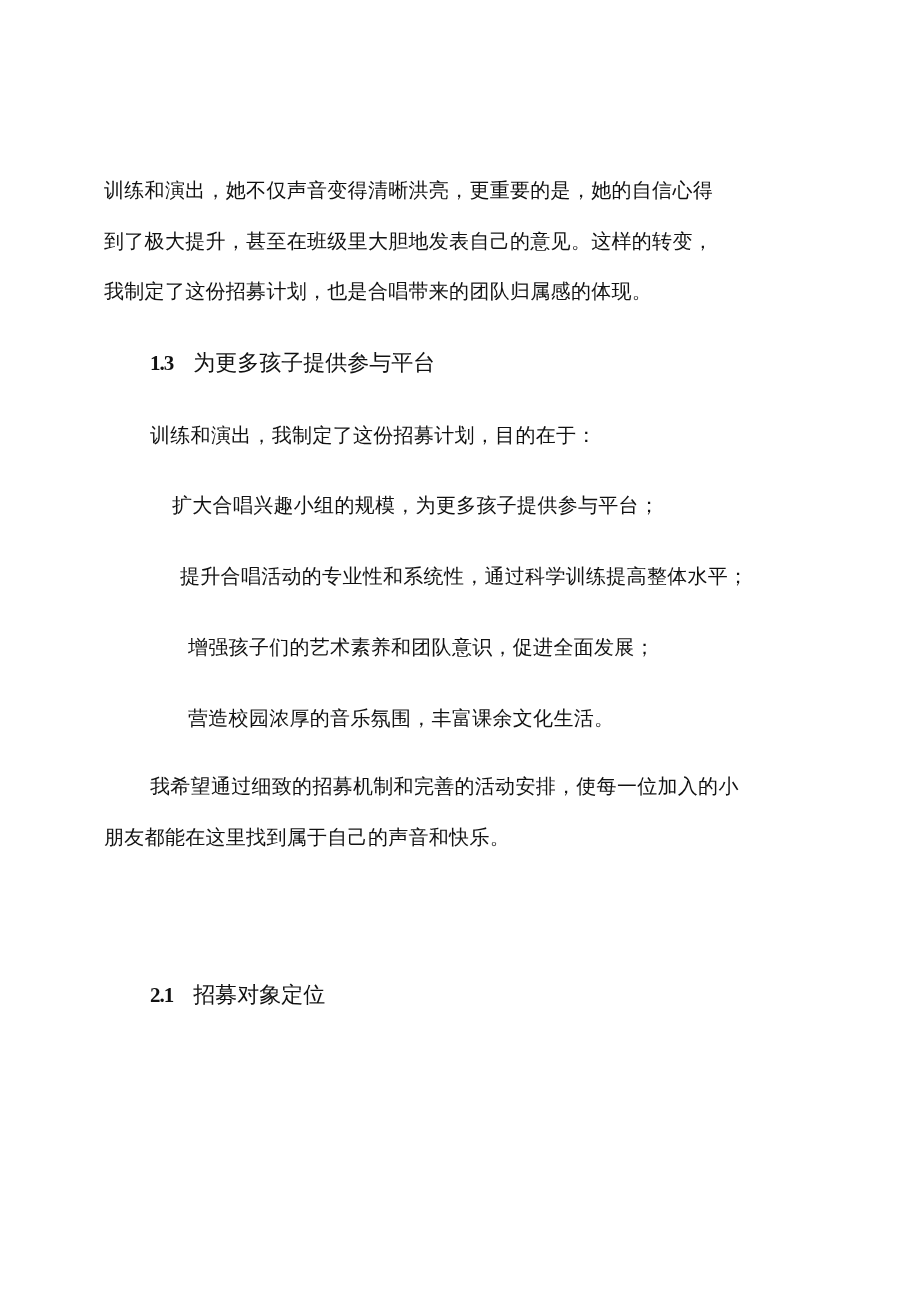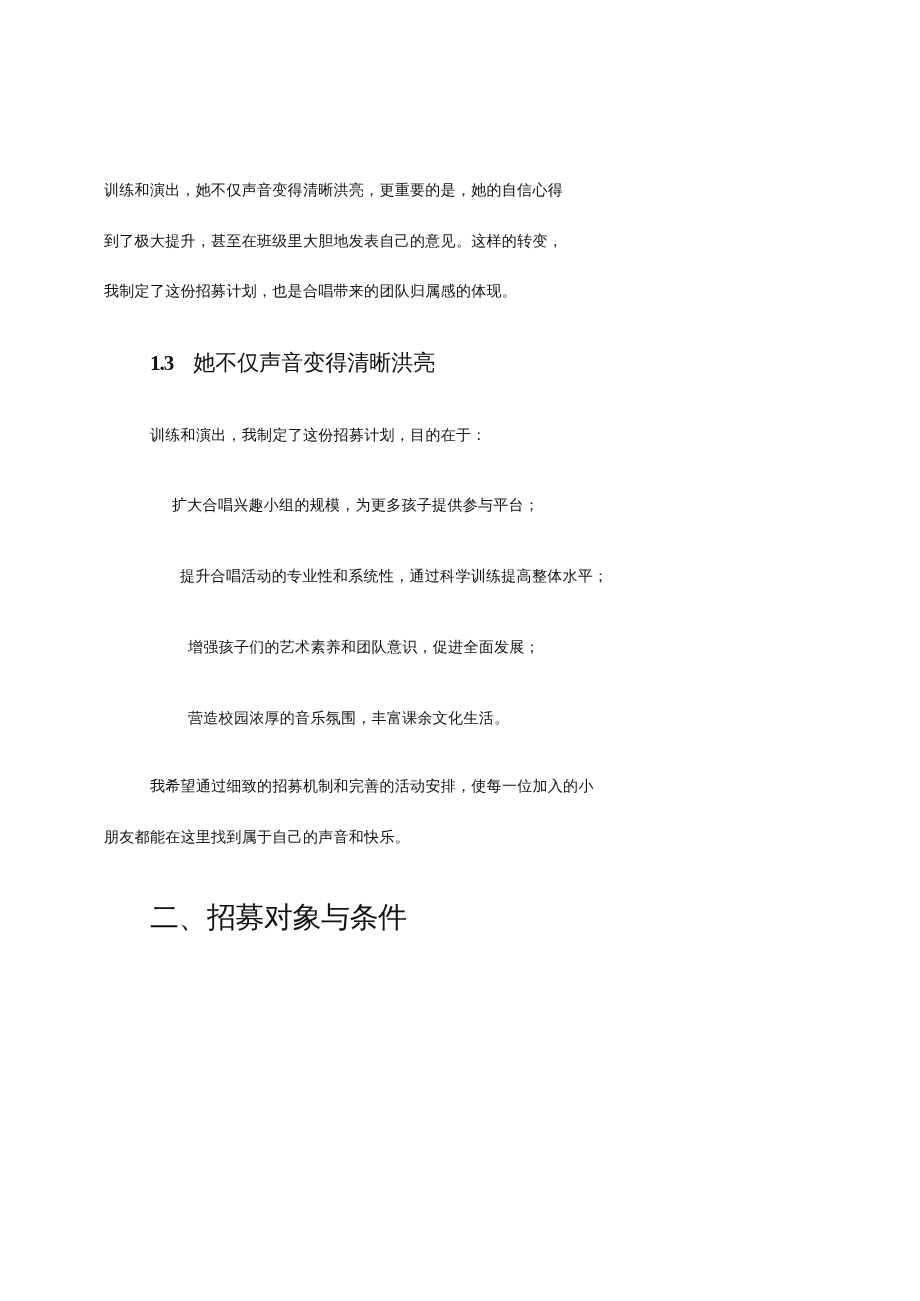--- a/index.html
+++ b/index.html
@@ -19,21 +19,21 @@
       position: absolute;
       left: 0;
       top: 0;
       width: 920px;
       height: 1301px;
       background: #ffffff;
     }
     .line {
       position: absolute;
       white-space: nowrap;
-      font-size: 15px;
+      font-size: 20px;
       line-height: 30px;
       letter-spacing: 0.3px;
     }
     .h3 {
       position: absolute;
       white-space: nowrap;
       font-size: 22px;
       line-height: 30px;
     }
     .h3 .num {
@@ -57,33 +57,35 @@
 
 <div class="page">
 
   <div>
     <div class="line" style="left:104px; top:175px;">训练和演出，她不仅声音变得清晰洪亮，更重要的是，她的自信心得</div>
     <div class="line" style="left:104px; top:226px;">到了极大提升，甚至在班级里大胆地发表自己的意见。这样的转变，</div>
     <div class="line" style="left:104px; top:276px;">我制定了这份招募计划，也是合唱带来的团队归属感的体现。</div>
   </div>
 
   <div class="h3" style="left:150px; top:348px;">
-    <span class="num">1.3</span><span>她不仅声音变得清晰洪亮</span>
+    <span class="num">1.3</span><span>为更多孩子提供参与平台</span>
   </div>
 
   <div class="line" style="left:150px; top:420px;">训练和演出，我制定了这份招募计划，目的在于：</div>
 
   <div>
     <div class="line" style="left:172px; top:490px;">扩大合唱兴趣小组的规模，为更多孩子提供参与平台；</div>
     <div class="line" style="left:180px; top:561px;">提升合唱活动的专业性和系统性，通过科学训练提高整体水平；</div>
     <div class="line" style="left:188px; top:632px;">增强孩子们的艺术素养和团队意识，促进全面发展；</div>
     <div class="line" style="left:188px; top:703px;">营造校园浓厚的音乐氛围，丰富课余文化生活。</div>
   </div>
 
   <div>
     <div class="line" style="left:150px; top:771px;">我希望通过细致的招募机制和完善的活动安排，使每一位加入的小</div>
     <div class="line" style="left:104px; top:822px;text-align:right;">朋友都能在这里找到属于自己的声音和快乐。</div>
   </div>
 
-  <div class="h2" style="left:150px; top:899px;">二、招募对象与条件</div>
 
+  <div class="h3" style="left:150px; top:980px;">
+    <span class="num">2.1</span><span>招募对象定位</span>
+  </div>
 
 </div>
 
 </body></html>

